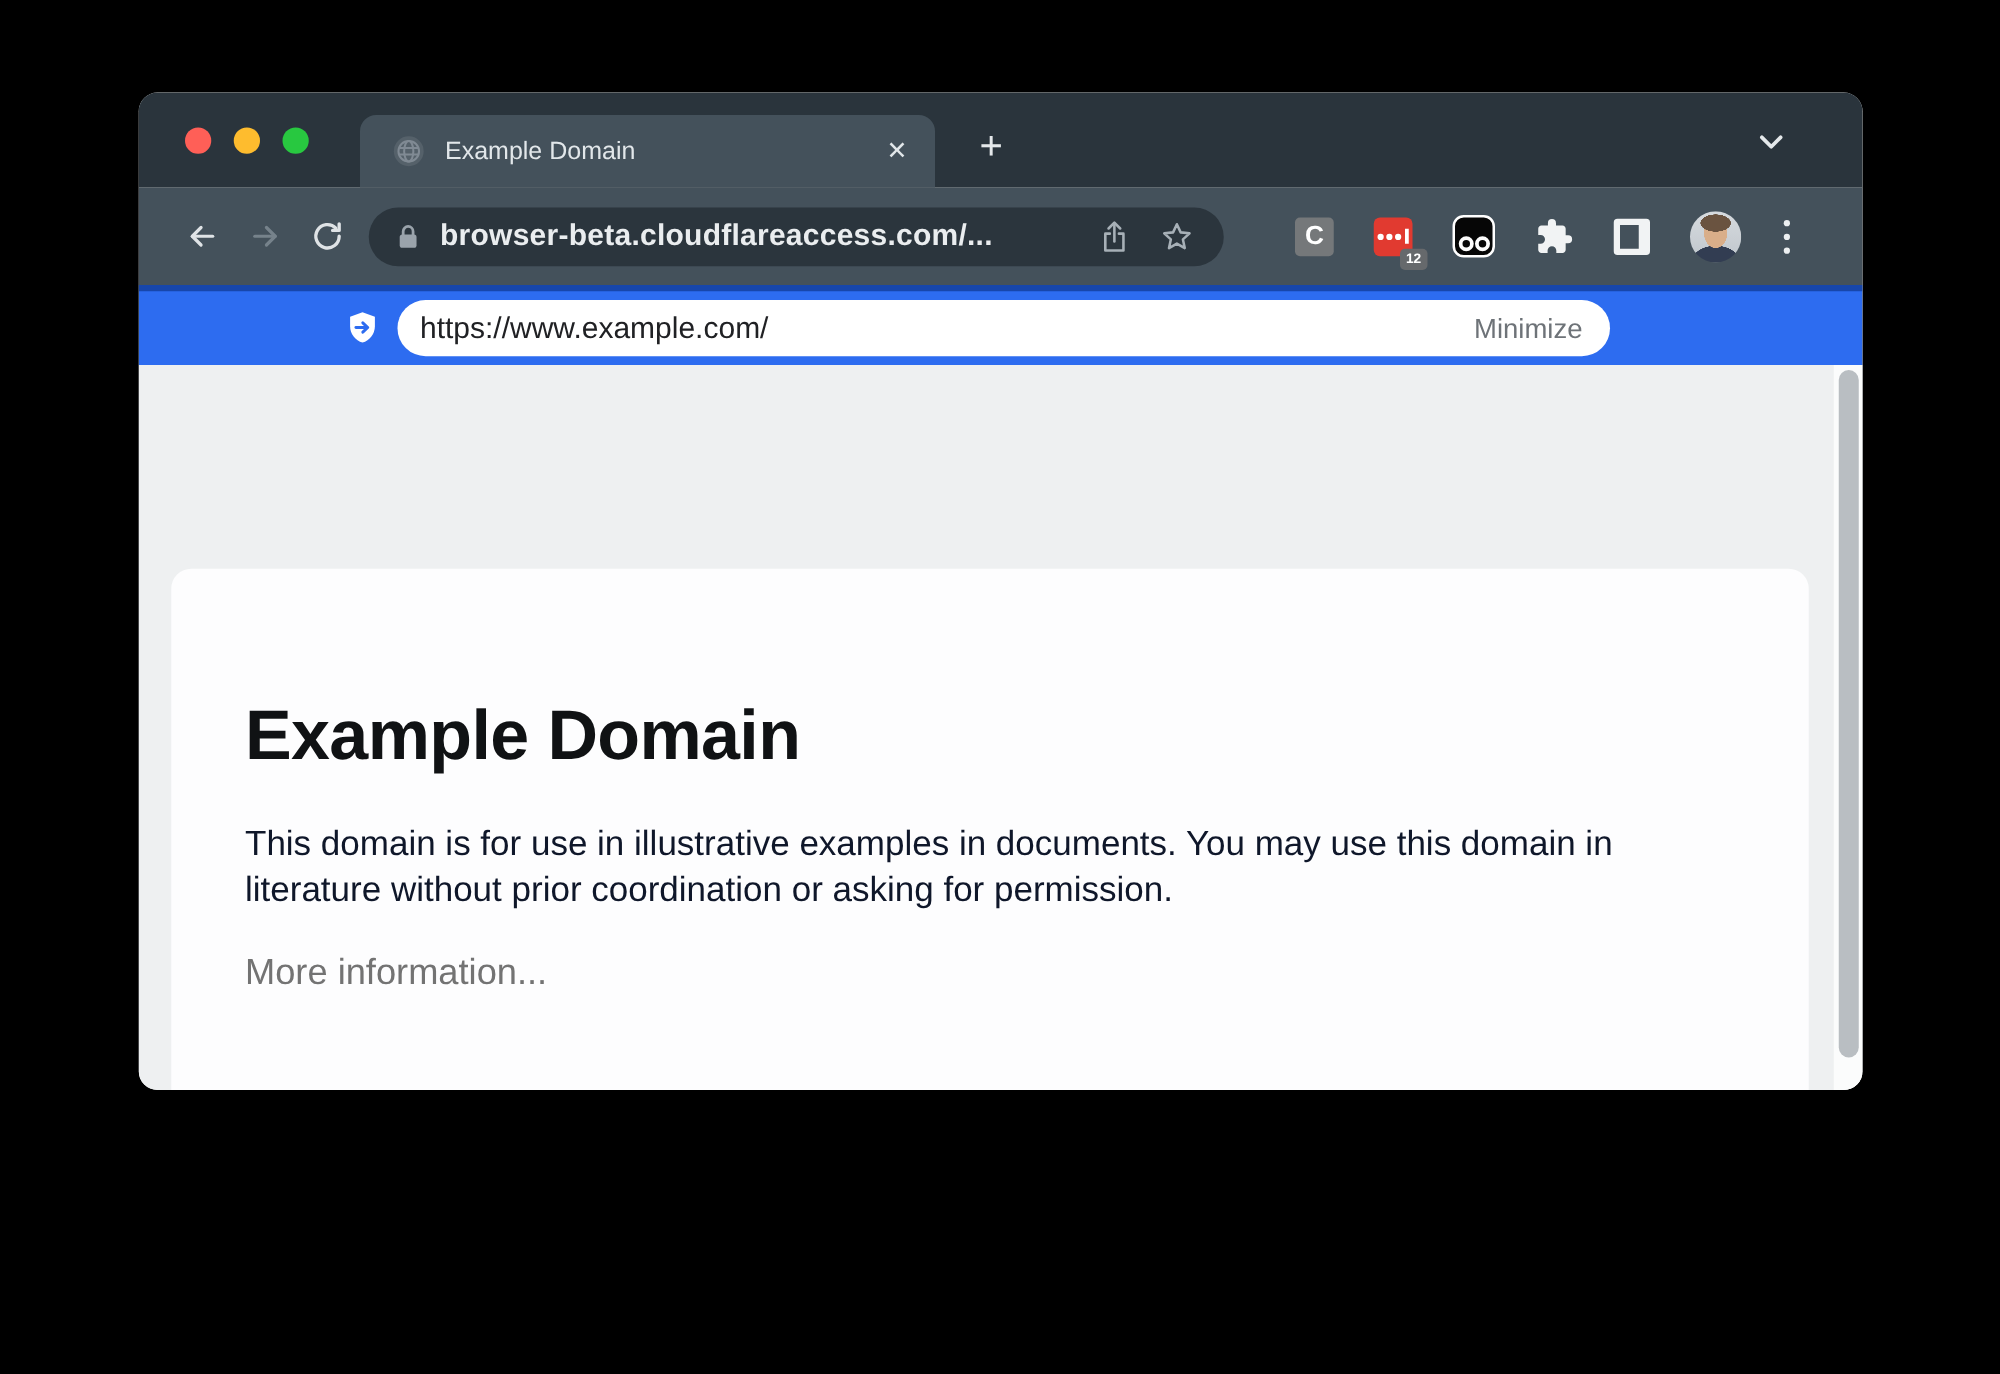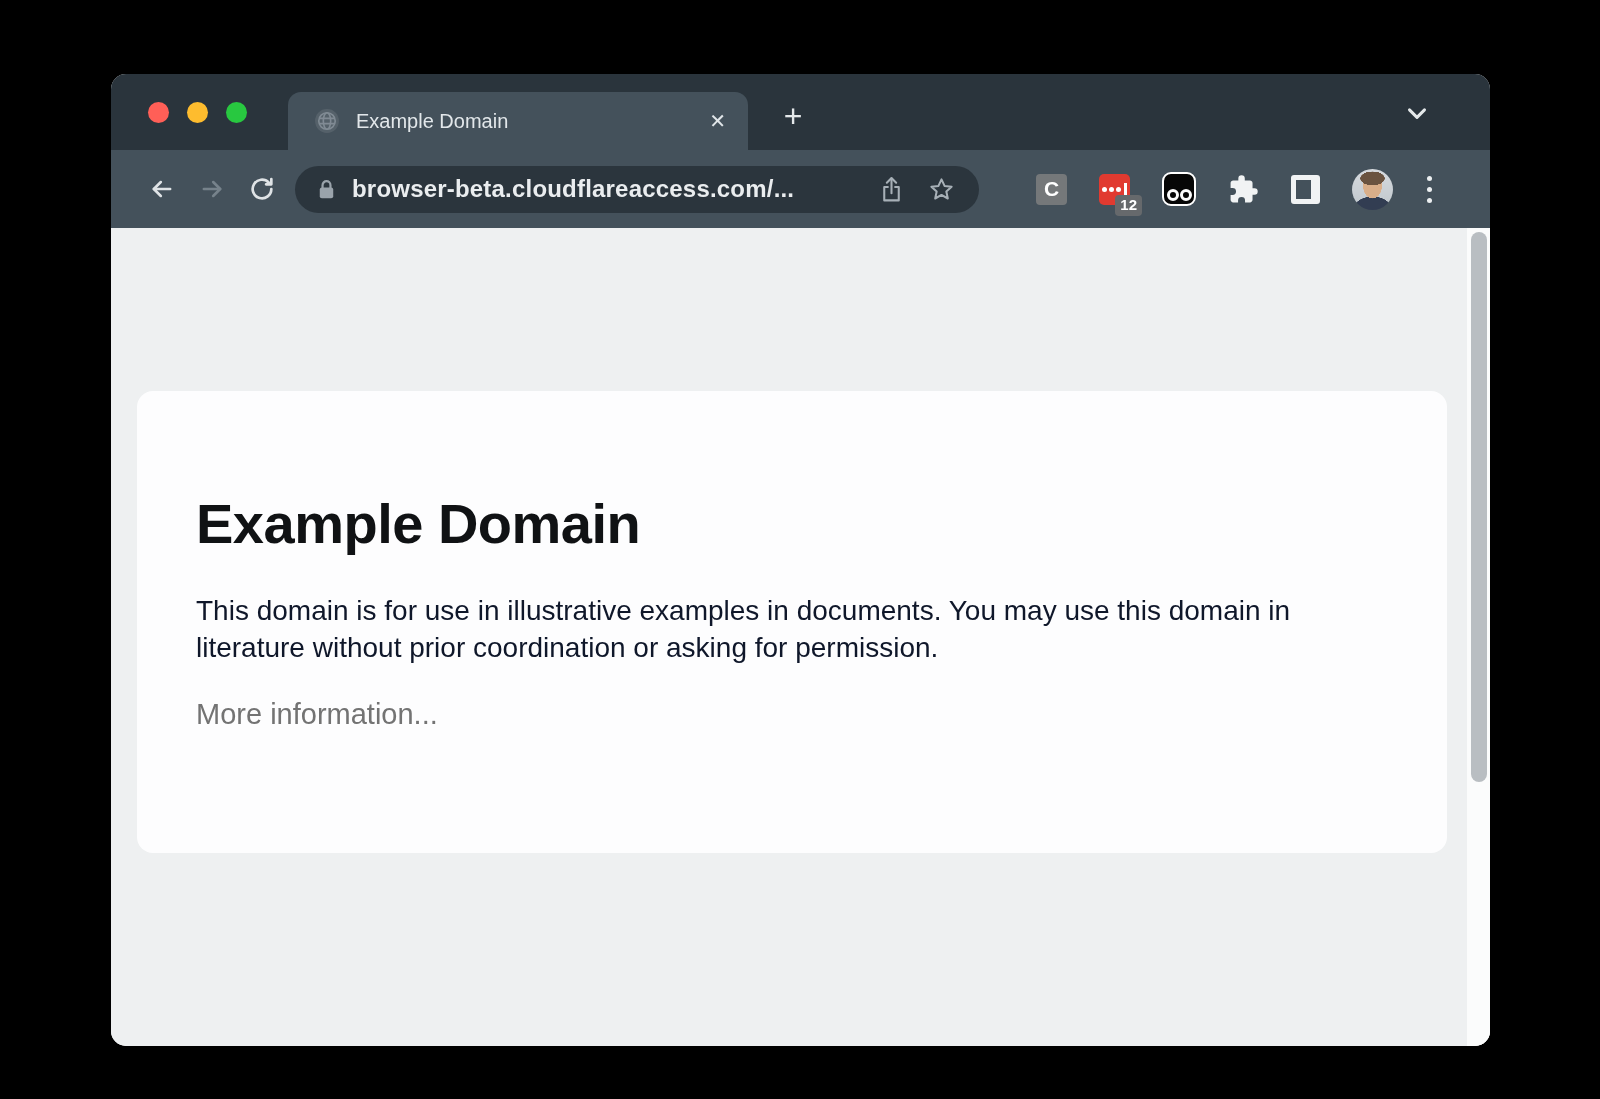--- a/index.html
+++ b/index.html
@@ -4,21 +4,21 @@
 <style>
   html,body{margin:0;padding:0;}
   body{
     width:1600px;height:1099px;
     background:#000;
     position:relative;overflow:hidden;
     font-family:"Liberation Sans", sans-serif;
     -webkit-font-smoothing:antialiased;
   }
   .window{
-    position:absolute;left:111px;top:74px;width:1379px;height:972px;
+    position:absolute;left:111px;top:74px;width:1379px;height:798px;
     border-radius:15px;overflow:hidden;background:#eef0f1;
     display:flex;flex-direction:column;
   }
   
   .tabstrip{
     height:76px;background:#2a343c;position:relative;
     display:flex;align-items:center;flex:0 0 auto;
   }
   .traffic{display:flex;gap:18px;margin-left:37px;}
   .tl{width:21px;height:21px;border-radius:50%;display:inline-block;}
@@ -60,21 +60,21 @@
     color:#fff;font-size:21px;font-weight:bold;display:flex;align-items:center;justify-content:center;
   }
   .ext-red{
     position:relative;width:31px;height:31px;border-radius:5px;background:#e13a30;
     display:flex;align-items:center;justify-content:center;gap:2px;
   }
   .ext-red .dot{width:5px;height:5px;border-radius:50%;background:#fff;}
   .ext-red .bar{width:3px;height:12px;background:#fff;margin-left:1px;}
   .ext-badge{
     position:absolute;right:-12px;bottom:-11px;background:#66696c;color:#fff;
-    font-size:15px;font-weight:bold;border-radius:4px;padding:2px 5px;line-height:1.1;
+    font-size:11px;font-weight:bold;border-radius:4px;padding:2px 5px;line-height:1.1;
   }
   .ext-black{
     width:34px;height:34px;border-radius:9px;background:#060606;border:2px solid #fff;
     box-sizing:border-box;display:flex;align-items:flex-end;justify-content:center;padding-bottom:3px;gap:1px;
   }
   .ext-black .ring{width:12px;height:12px;border-radius:50%;border:3px solid #fcfcfc;box-sizing:border-box;}
   .ext-panel{width:29px;height:29px;box-sizing:border-box;border:5px solid #f1f3f4;border-right-width:9px;border-radius:3px;}
   .avatar{
     width:41px;height:41px;border-radius:50%;
     background:
@@ -206,20 +206,35 @@
       <div class="ext-panel"></div>
       <div class="avatar"></div>
       <div class="kebab">
         <i></i>
           <i></i>
           <i></i>
       </div>
     </div>
   </div>
 
+  <div class="bluebar">
+    <span class="shield">
+      <svg viewBox="0 0 24 24" width="28" height="30">
+          <path d="M12 1.5l8.5 3.2v6.4c0 5.3-3.6 9.9-8.5 11.2-4.9-1.3-8.5-5.9-8.5-11.2V4.7z" fill="#fff"></path>
+          <g stroke="#2d6cf0" stroke-width="2" fill="none" stroke-linecap="round" stroke-linejoin="round">
+            <path d="M7.5 12h7.5"></path>
+            <path d="M12.2 8.8l3.4 3.2-3.4 3.2"></path>
+          </g>
+        </svg>
+    </span>
+    <div class="remote-pill">
+      <span class="remote-url">https://www.example.com/</span>
+      <span class="minimize">Minimize</span>
+    </div>
+  </div>
 
   <div class="page">
     <div class="card">
       <h1>Example Domain</h1>
       <p>This domain is for use in illustrative examples in documents. You may use this domain in literature without prior coordination or asking for permission.</p>
       <a href="#">More information...</a>
     </div>
     <div class="scroll-track">
       <div class="scroll-thumb"></div>
     </div>

